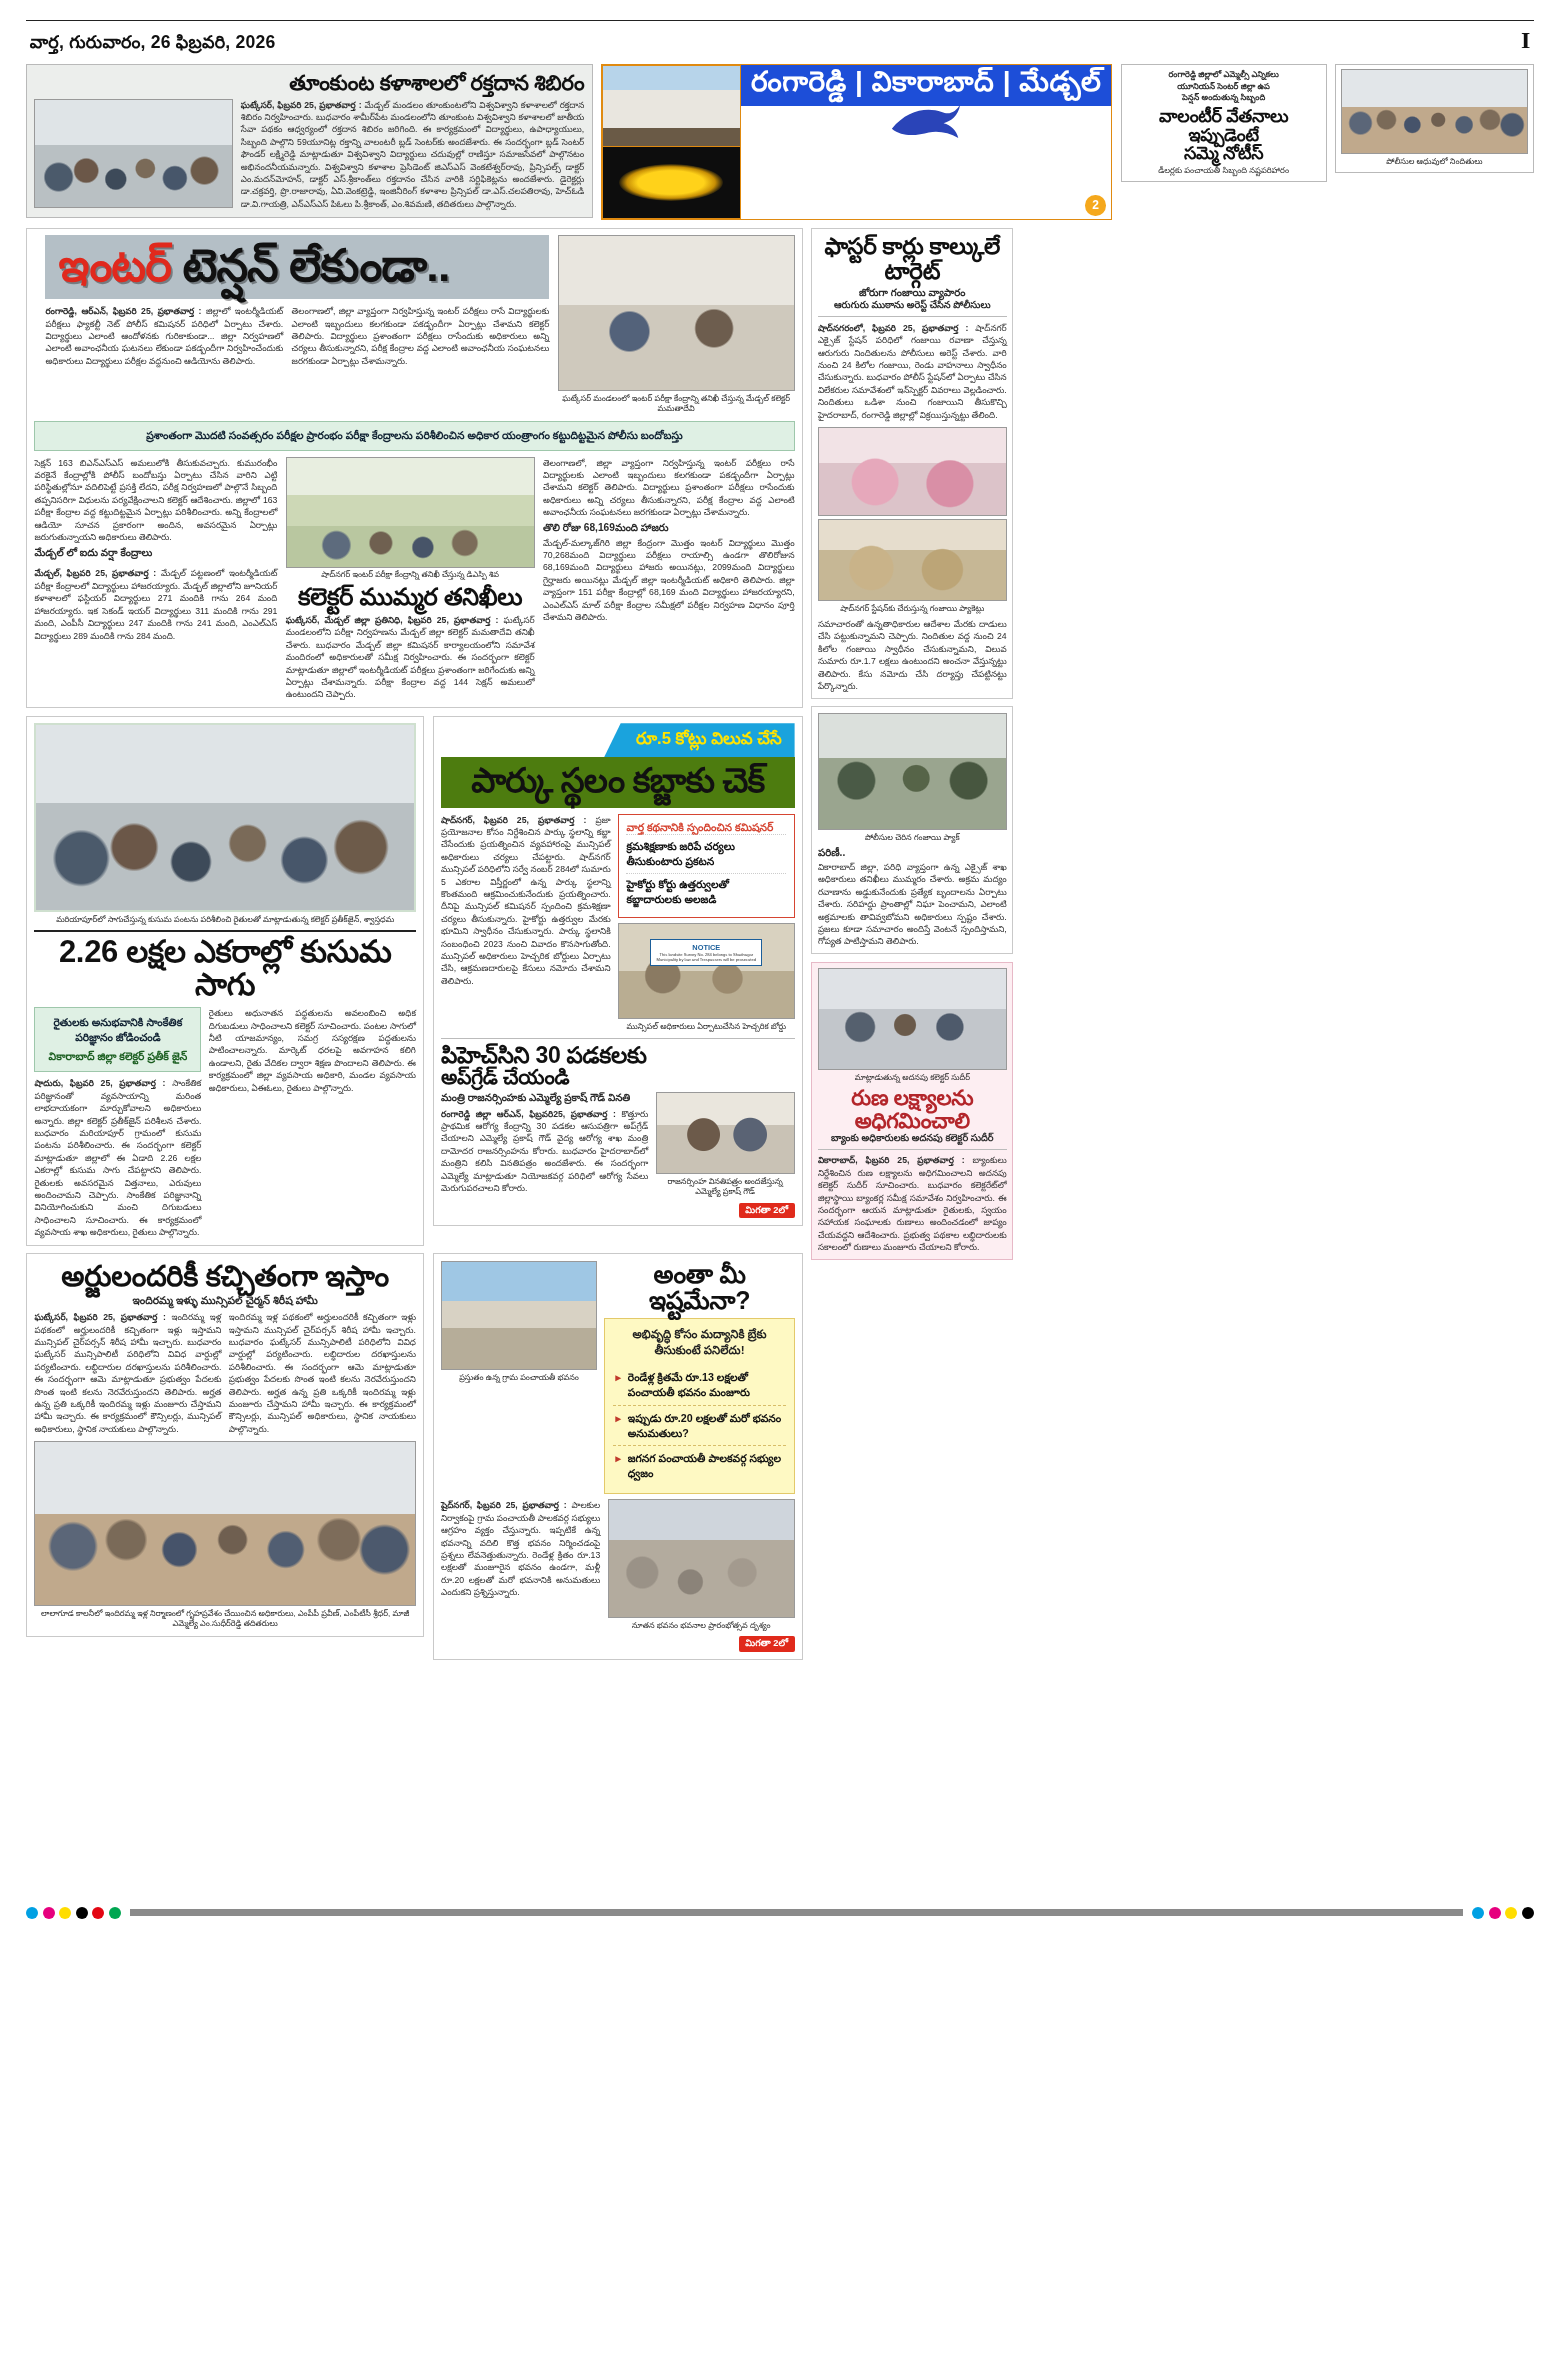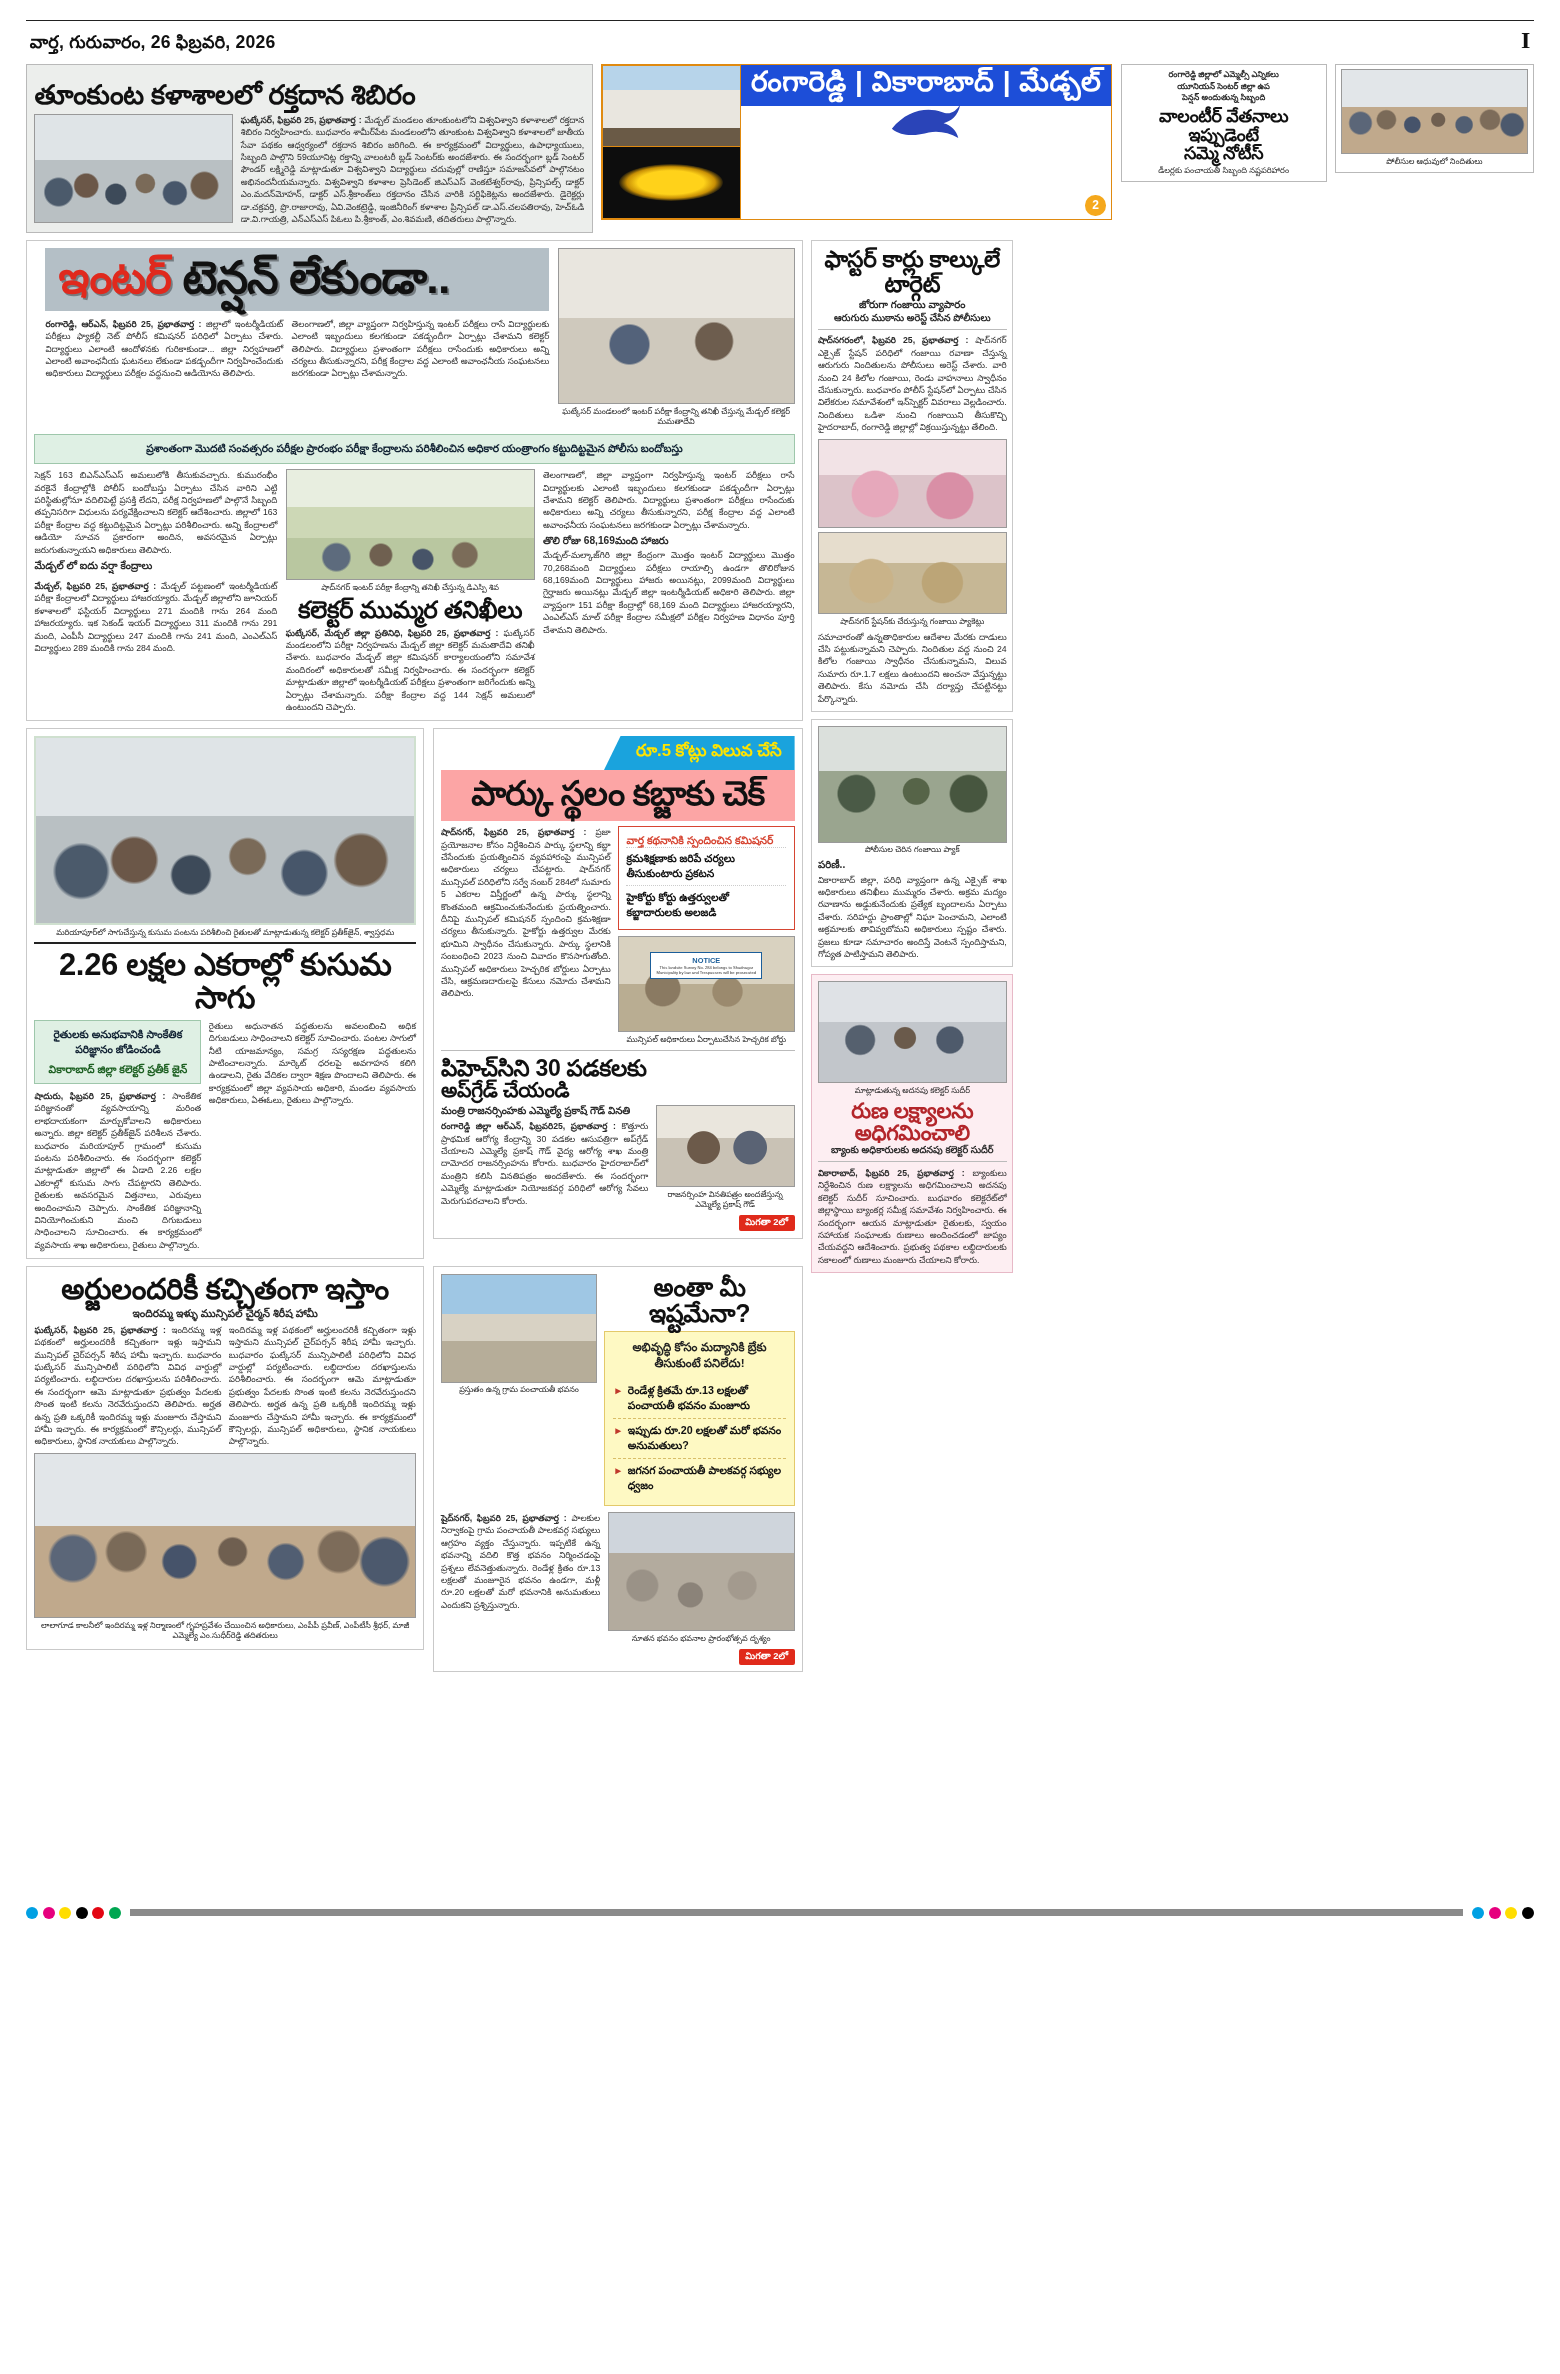--- a/index.html
+++ b/index.html
@@ -157,21 +157,21 @@
   .leadband .h1 .red { color:#e0291d; }
 
   .greenbox { background:#dff0e4; border:0.9px solid #9ec7ab; padding:6.5px 8.3px; }
   .greenbox .t { font-size:10.7px; font-weight:700; line-height:15px; color:#123; text-align:center; }
 
   .bluebanner {
     background:#1aa3dd; color:#ffe400; font-weight:800; font-size:16.7px;
     padding:5.6px 13px 5.6px 32px; display:inline-block;
     clip-path:polygon(16.7px 0, 100% 0, 100% 100%, 0 100%);
   }
-  .mintband { background:#fca5a5; padding:5.6px 9.3px 9.3px; }
+  .mintband { background:#4d7c0f; padding:5.6px 9.3px 9.3px; }
   .mintband .h2 { font-size:34px; font-weight:800; letter-spacing:-0.9px; line-height:1.05; }
 
   .yellowbox { background:#fef9c3; border:0.9px solid #e3c96a; padding:7.4px; }
   .yellowbox .hd { font-size:11.6px; font-weight:800; text-align:center; line-height:16px; color:#222; }
   .yellowbox ul { margin:7.4px 0 0 0; padding:0; list-style:none; }
   .yellowbox li { font-size:10.7px; font-weight:700; line-height:15px; padding:4.6px 3.7px 4.6px 15px;
                   border-bottom:0.9px dashed #d8bd68; position:relative; }
   .yellowbox li::before{ content:"\25B8"; position:absolute; left:2.8px; color:#c0392b; }
 
   .redbox { background:#fff; border:0.9px solid #d64532; padding:5.6px 7.4px; }
@@ -204,21 +204,21 @@
 
   <div class="datebar">
     <div class="dl">వార్త, గురువారం, 26 ఫిబ్రవరి, 2026</div>
     <div class="pnum">I</div>
   </div>
 
   <div class="grid" style="align-items:flex-start;">
 
     <div class="bx" style="width:575px;background:#eceeec;">
       <div class="pad">
-        <div class="hl" style="font-size:27px;text-align:left;padding-bottom:4.6px;margin-top:9px;">తూంకుంట కళాశాలలో రక్తదాన శిబిరం</div>
+        <div class="hl" style="font-size:21px;text-align:right;padding-bottom:4.6px;">తూంకుంట కళాశాలలో రక్తదాన శిబిరం</div>
         <div style="display:flex;gap:7.4px;">
           <div style="width:199px;flex:none;">
             <div class="photo crowd" style="height:109px;border:0.9px solid #999;"></div>
           </div>
           <div class="txt" style="flex:1;">
             <span class="lead">ఘట్కేసర్, ఫిబ్రవరి 25, ప్రభాతవార్త :</span>
             <span>మేడ్చల్ మండలం తూంకుంటలోని విశ్వవిశ్వాని కళాశాలలో రక్తదాన శిబిరం నిర్వహించారు. బుధవారం శామీర్‌పేట మండలంలోని తూంకుంట విశ్వవిశ్వాని కళాశాలలో జాతీయ సేవా పథకం ఆధ్వర్యంలో రక్తదాన శిబిరం జరిగింది. ఈ కార్యక్రమంలో విద్యార్థులు, ఉపాధ్యాయులు, సిబ్బంది పాల్గొని 59యూనిట్ల రక్తాన్ని వాలంటరీ బ్లడ్ సెంటర్‌కు అందజేశారు. ఈ సందర్భంగా బ్లడ్ సెంటర్ ఫౌండర్ లక్ష్మిరెడ్డి మాట్లాడుతూ విశ్వవిశ్వాని విద్యార్థులు చదువుల్లో రాణిస్తూ సమాజసేవలో పాల్గొనటం అభినందనీయమన్నారు. విశ్వవిశ్వాని కళాశాల ప్రెసిడెంట్ జిఎస్ఎస్ వెంకటేశ్వర్‌రావు, ప్రిన్సిపల్స్ డాక్టర్ ఎం.మదన్‌మోహన్, డాక్టర్ ఎస్.శ్రీకాంత్‌లు రక్తదానం చేసిన వారికి సర్టిఫికెట్లను అందజేశారు. డైరెక్టర్లు డా.చక్రవర్తి, ప్రొ.రాజారావు, ఏవి.వెంకట్రెడ్డి, ఇంజినీరింగ్ కళాశాల ప్రిన్సిపల్ డా.ఎస్.చలపతిరావు, హెచ్ఓడి డా.వి.గాయత్రి, ఎన్ఎస్ఎస్ పిఓలు పి.శ్రీకాంత్, ఎం.శివమణి, తదితరులు పాల్గొన్నారు.</span>
           </div>
         </div>
       </div>

